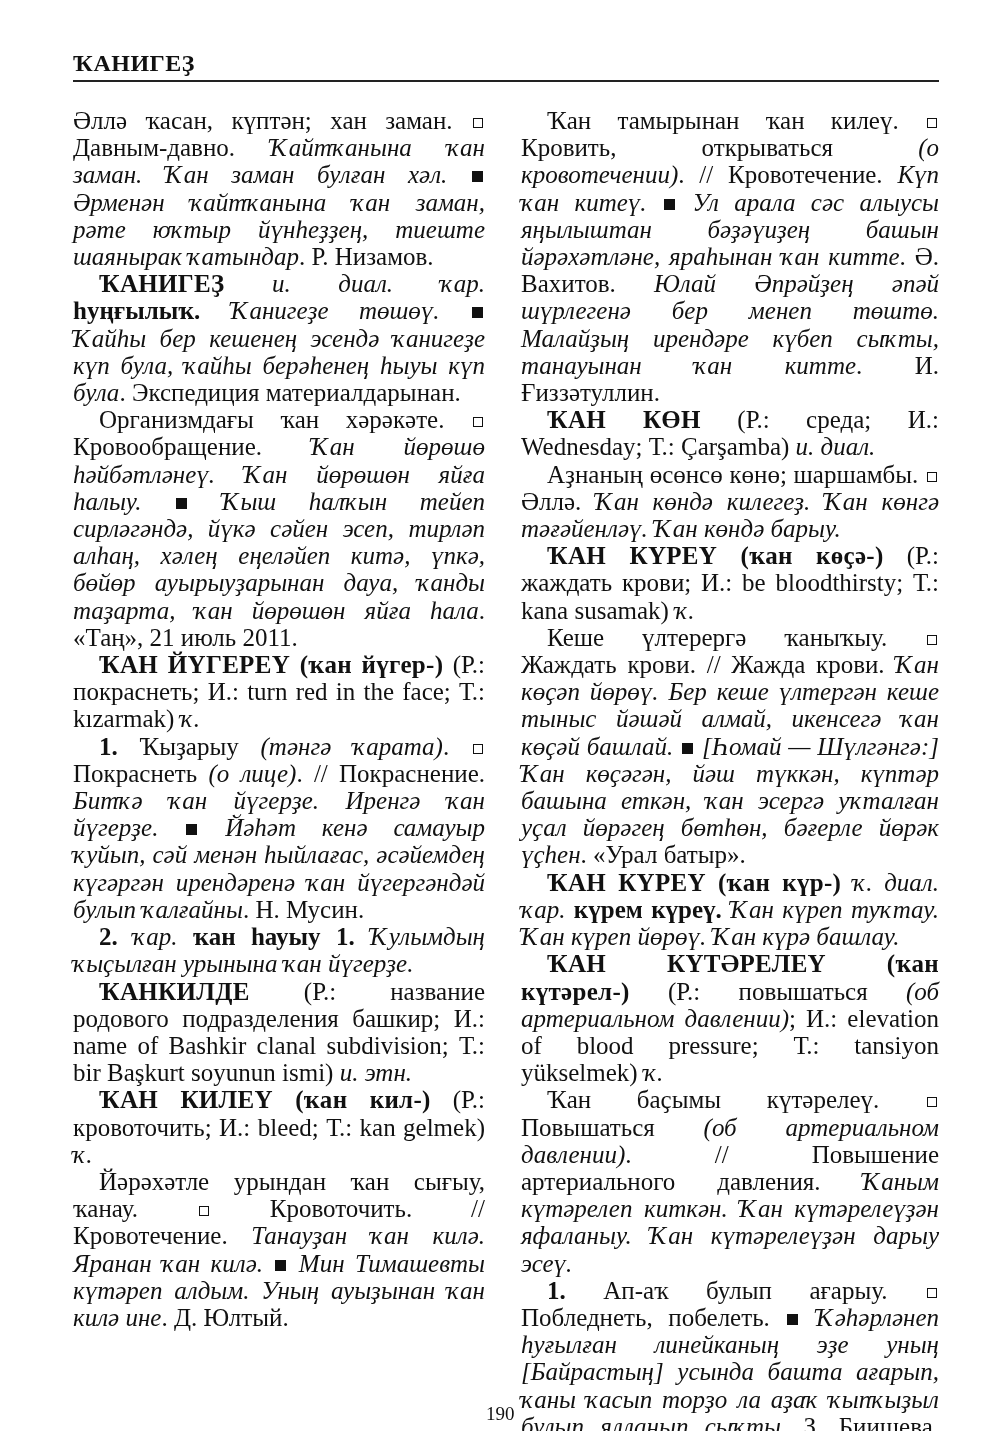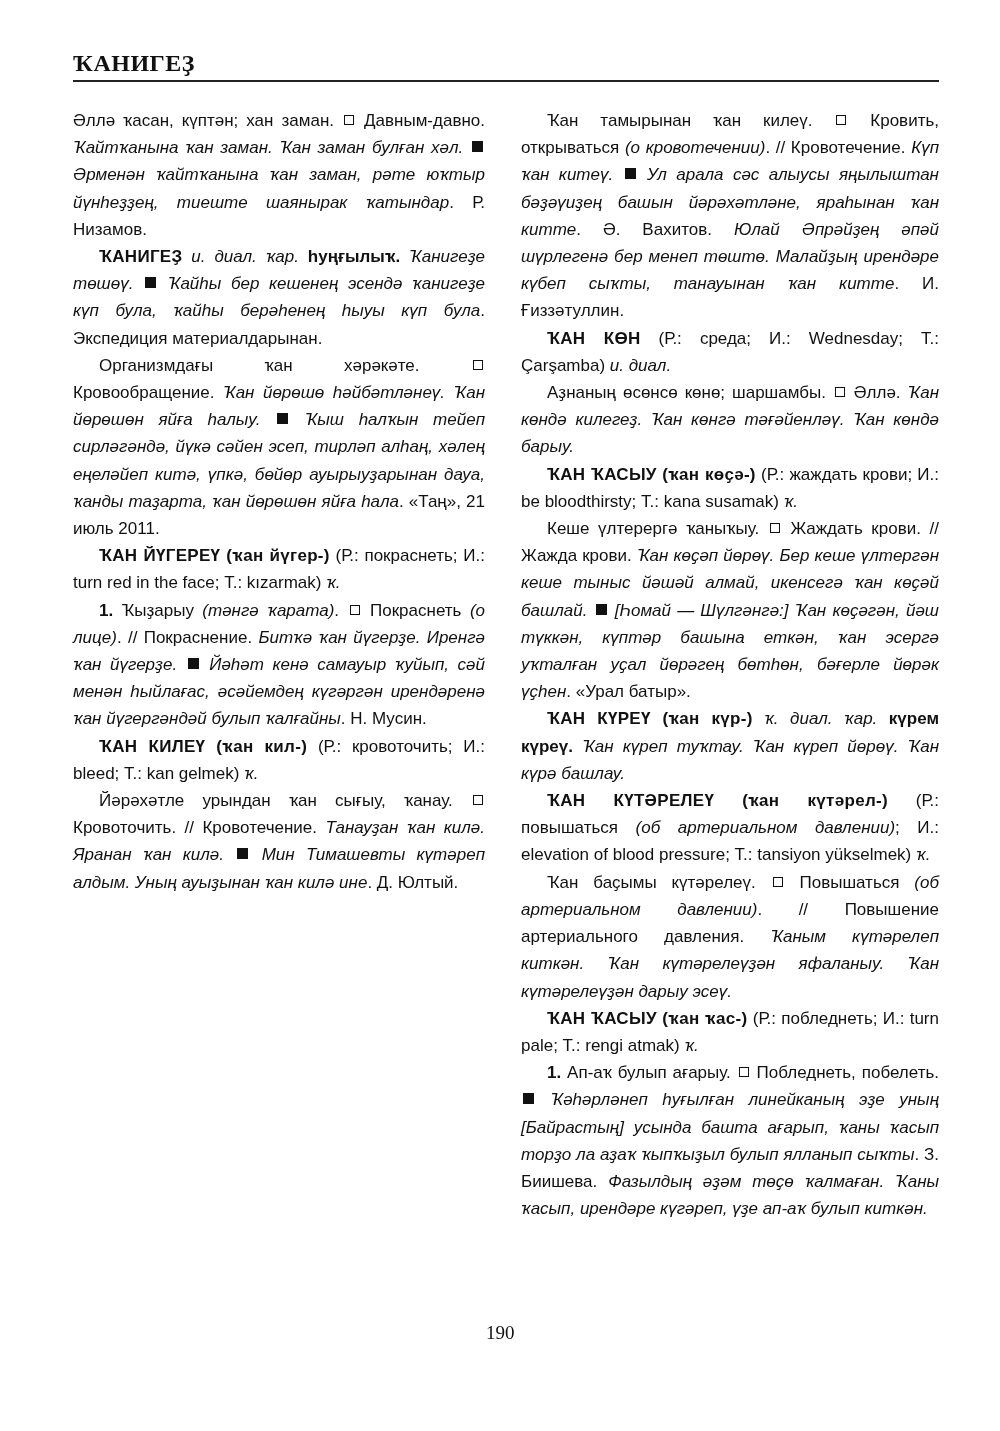--- a/index.html
+++ b/index.html
@@ -12,66 +12,67 @@
     position: absolute; left: 73px; top: 50px;
     font-family: "Liberation Serif", "DejaVu Serif", serif;
     font-weight: bold; font-size: 24px; letter-spacing: 0.5px;
   }
   .head-rule {
     position: absolute; left: 73px; top: 80px; width: 866px; height: 2px;
     background: #222222;
   }
   .col {
     position: absolute; top: 107px;
-    font-family: Liberation Sans, sans-serif;
-    font-size: 17px; line-height: 27.2px;
+    font-family: Liberation Serif, serif;
+    font-size: 25px; line-height: 27.2px;
     text-align: justify; hyphens: manual;
   }
   .col-left { left: 73px; width: 412px; }
   .col-right { left: 521px; width: 418px; }
   .para { margin: 0; text-indent: 26px; }
   .para.cont { text-indent: 0; }
   .r-b { font-weight: bold; }
   .r-i { font-style: italic; }
   .r-hw { font-weight: bold; letter-spacing: 0.3px; }
   .box-empty {
     display: inline-block; width: 10px; height: 10px; border: 1.4px solid #111;
     vertical-align: 1px; margin: 0 2px; box-sizing: border-box;
   }
   .box-filled {
     display: inline-block; width: 11px; height: 11px; background: #111;
     vertical-align: 1px; margin: 0 2px;
   }
   .page-number {
-    position: absolute; left: 486px; top: 1322px;
+    position: absolute; left: 486px; top: 1403px;
     font-family: "Liberation Serif", "DejaVu Serif", serif;
     font-size: 19px;
   }
 </style>
 </head>
 <body>
 
 <div class="running-head">ҠАНИГЕҘ</div>
 <div class="head-rule"></div>
 
 <div class="col col-left">
     <p class="para cont"><span>Әллә ҡасан, күптән; хан заман. </span><span class="box-empty"></span><span> Давным-давно. </span><span class="r-i">Ҡайтҡанына ҡан заман. Ҡан заман булған хәл.</span><span> </span><span class="box-filled"></span><span> </span><span class="r-i">Әрменән ҡайтҡанына ҡан заман, рәте юҡтыр йүнһеҙҙең, тиеште шаянырак ҡатындар</span><span>. Р. Низамов.</span></p>
     <p class="para"><span class="r-hw">ҠАНИГЕҘ</span><span class="r-i"> и. диал. ҡар. </span><span class="r-b">һуңғылыҡ.</span><span> </span><span class="r-i">Ҡанигеҙе төшөү.</span><span> </span><span class="box-filled"></span><span> </span><span class="r-i">Ҡайһы бер кешенең эсендә ҡанигеҙе күп була, ҡайһы берәһенең һыуы күп була</span><span>. Экспедиция материалдарынан.</span></p>
     <p class="para"><span>Организмдағы ҡан хәрәкәте. </span><span class="box-empty"></span><span> Кровообращение. </span><span class="r-i">Ҡан йөрөшө һәйбәтләнеү. Ҡан йөрөшөн яйға һалыу.</span><span> </span><span class="box-filled"></span><span> </span><span class="r-i">Ҡыш һалҡын тейеп сирләгәндә, йүкә сәйен эсеп, тирләп алһаң, хәлең еңеләйеп китә, үпкә, бөйөр ауырыуҙарынан дауа, ҡанды таҙарта, ҡан йөрөшөн яйға һала</span><span>. «Таң», 21 июль 2011.</span></p>
     <p class="para"><span class="r-hw">ҠАН ЙҮГЕРЕҮ (ҡан йүгер-)</span><span> (Р.: покраснеть; И.: turn red in the face; Т.: kızarmak) </span><span class="r-i">ҡ.</span></p>
     <p class="para"><span class="r-b">1.</span><span> Ҡыҙарыу </span><span class="r-i">(тәнгә ҡарата)</span><span>. </span><span class="box-empty"></span><span> Покраснеть </span><span class="r-i">(о лице)</span><span>. // Покраснение. </span><span class="r-i">Битҡә ҡан йүгерҙе. Иренгә ҡан йүгерҙе.</span><span> </span><span class="box-filled"></span><span> </span><span class="r-i">Йәһәт кенә самауыр ҡуйып, сәй менән һыйлағас, әсәйемдең күгәргән ирендәренә ҡан йүгергәндәй булып ҡалғайны</span><span>. Н. Мусин.</span></p>
+    <p class="para"><span class="r-b">2.</span><span class="r-i"> ҡар. </span><span class="r-b">ҡан һауыу 1.</span><span> </span><span class="r-i">Ҡулымдың ҡыҫылған урынына ҡан йүгерҙе.</span></p>
+    <p class="para"><span class="r-hw">ҠАНКИЛДЕ</span><span> (Р.: название родового подразделения башкир; И.: name of Bashkir clanal subdivision; Т.: bir Başkurt soyunun ismi) </span><span class="r-i">и. этн.</span></p>
     <p class="para"><span class="r-hw">ҠАН КИЛЕҮ (ҡан кил-)</span><span> (Р.: кровоточить; И.: bleed; Т.: kan gelmek) </span><span class="r-i">ҡ.</span></p>
     <p class="para"><span>Йәрәхәтле урындан ҡан сығыу, ҡанау. </span><span class="box-empty"></span><span> Кровоточить. // Кровотечение. </span><span class="r-i">Танауҙан ҡан килә. Яранан ҡан килә.</span><span> </span><span class="box-filled"></span><span> </span><span class="r-i">Мин Тимашевты күтәреп алдым. Уның ауыҙынан ҡан килә ине</span><span>. Д. Юлтый.</span></p>
   </div>
 <div class="col col-right">
     <p class="para"><span>Ҡан тамырынан ҡан килеү. </span><span class="box-empty"></span><span> Кровить, открываться </span><span class="r-i">(о кровотечении)</span><span>. // Кровотечение. </span><span class="r-i">Күп ҡан китеү.</span><span> </span><span class="box-filled"></span><span> </span><span class="r-i">Ул арала сәс алыусы яңылыштан бәҙәүиҙең башын йәрәхәтләне, ярaһынан ҡан китте</span><span>. Ә. Вахитов. </span><span class="r-i">Юлай Әпрәйҙең әпәй шүрлегенә бер менеп төштө. Малайҙың ирендәре күбеп сыҡты, танауынан ҡан китте</span><span>. И. Ғиззәтуллин.</span></p>
     <p class="para"><span class="r-hw">ҠАН КӨН</span><span> (Р.: среда; И.: Wednesday; Т.: Çarşamba) </span><span class="r-i">и. диал.</span></p>
     <p class="para"><span>Аҙнаның өсөнсө көнө; шаршамбы. </span><span class="box-empty"></span><span> Әллә. </span><span class="r-i">Ҡан көндә килегеҙ. Ҡан көнгә тәғәйенләү. Ҡан көндә барыу.</span></p>
-    <p class="para"><span class="r-hw">ҠАН ҠАСЫУ (ҡан көҫә-)</span><span> (Р.: жаждать крови; И.: be bloodthirsty; Т.: kana susamak) </span><span class="r-i">ҡ.</span></p>
+    <p class="para"><span class="r-hw">ҠАН КҮРЕҮ (ҡан көҫә-)</span><span> (Р.: жаждать крови; И.: be bloodthirsty; Т.: kana susamak) </span><span class="r-i">ҡ.</span></p>
     <p class="para"><span>Кеше үлтерергә ҡаныҡыу. </span><span class="box-empty"></span><span> Жаждать крови. // Жажда крови. </span><span class="r-i">Ҡан көҫәп йөрөү. Бер кеше үлтергән кеше тыныс йәшәй алмай, икенсегә ҡан көҫәй башлай.</span><span> </span><span class="box-filled"></span><span> </span><span class="r-i">[Һомай — Шүлгәнгә:] Ҡан көҫәгән, йәш түккән, күптәр башына еткән, ҡан эсергә уҡталған уҫал йөрәгең бөтһөн, бәғерле йөрәк үҫһен</span><span>. «Урал батыр».</span></p>
     <p class="para"><span class="r-hw">ҠАН КҮРЕҮ (ҡан күр-)</span><span class="r-i"> ҡ. диал. ҡар. </span><span class="r-b">күрем күреү.</span><span> </span><span class="r-i">Ҡан күреп туҡтау. Ҡан күреп йөрөү. Ҡан күрә башлау.</span></p>
     <p class="para"><span class="r-hw">ҠАН КҮТӘРЕЛЕҮ (ҡан күтәрел-)</span><span> (Р.: повышаться </span><span class="r-i">(об артериальном давлении)</span><span>; И.: elevation of blood pressure; Т.: tansiyon yükselmek) </span><span class="r-i">ҡ.</span></p>
     <p class="para"><span>Ҡан баҫымы күтәрелеү. </span><span class="box-empty"></span><span> Повышаться </span><span class="r-i">(об артериальном давлении)</span><span>. // Повышение артериального давления. </span><span class="r-i">Ҡаным күтәрелеп киткән. Ҡан күтәрелеүҙән яфаланыу. Ҡан күтәрелеүҙән дарыу эсеү.</span></p>
-    <p class="para"><span class="r-hw">ҠАН ҠАСЫУ (ҡан ҡас-)</span><span> (Р.: побледнеть; И.: turn pale; Т.: rengi atmak) </span><span class="r-i">ҡ.</span></p>
     <p class="para"><span class="r-b">1.</span><span> Ап-аҡ булып ағарыу. </span><span class="box-empty"></span><span> Побледнеть, побелеть. </span><span class="box-filled"></span><span> </span><span class="r-i">Ҡәһәрләнеп һуғылған линейканың эҙе уның [Байрастың] усында башта ағарып, ҡаны ҡасып торҙо ла аҙаҡ ҡыпҡыҙыл булып ялланып сыҡты</span><span>. З. Биишева. </span><span class="r-i">Фазылдың әҙәм төҫө ҡалмаған. Ҡаны ҡасып, ирендәре күгәреп, үҙе ап-аҡ булып киткән.</span></p>
   </div>
 
 <div class="page-number">190</div>
 
 </body></html>

